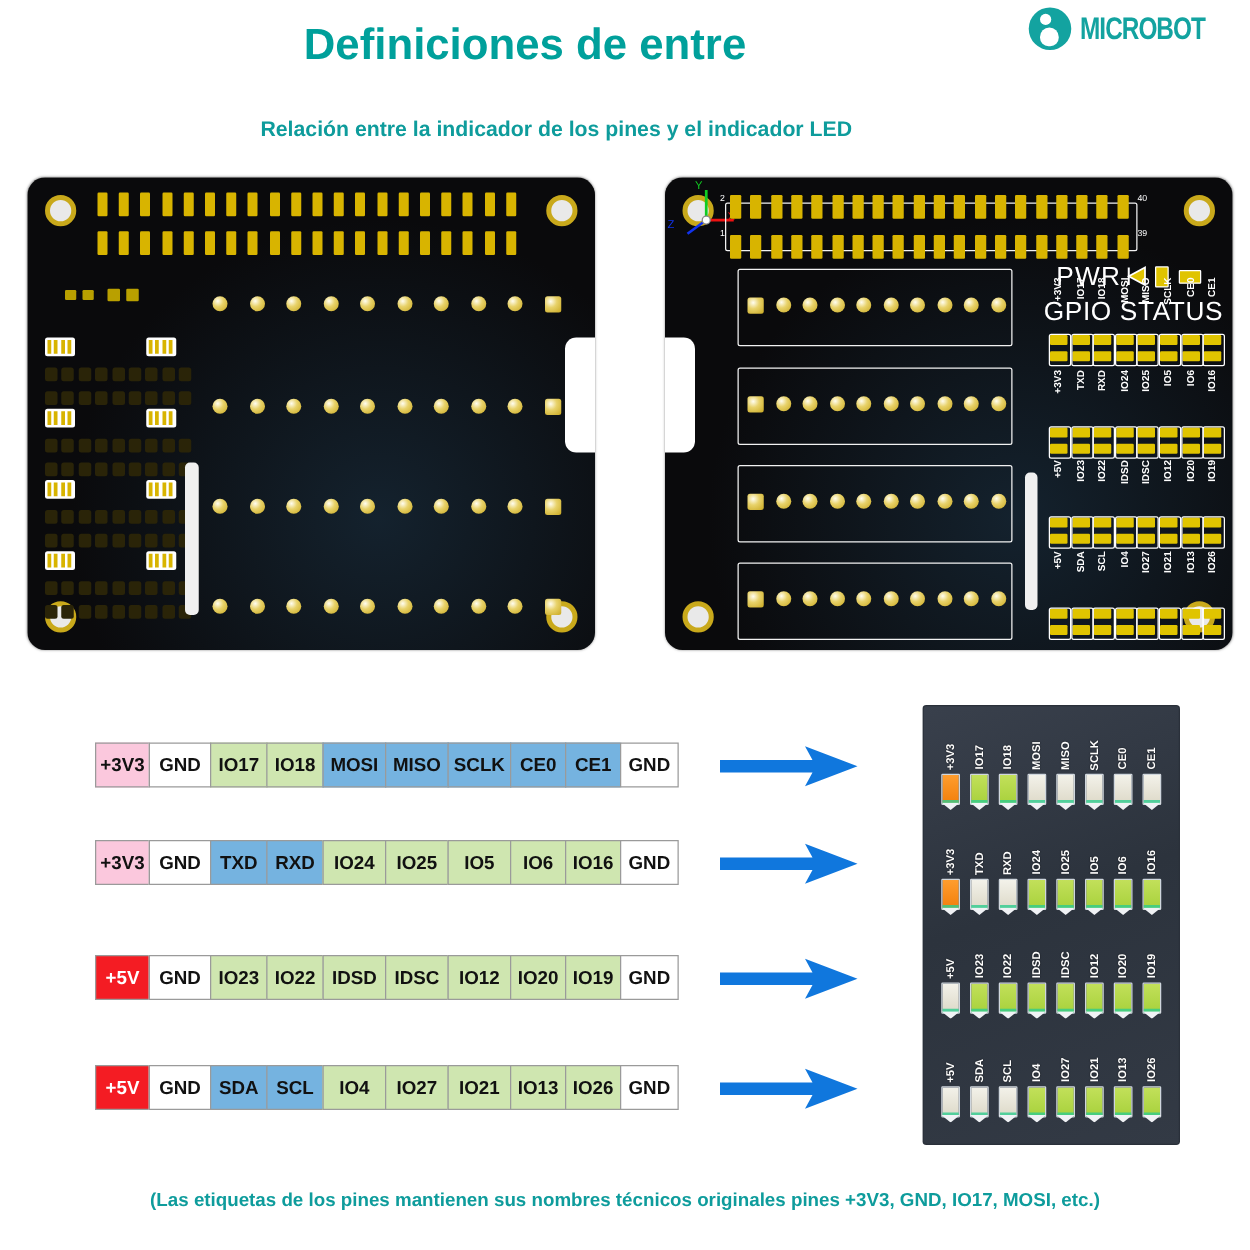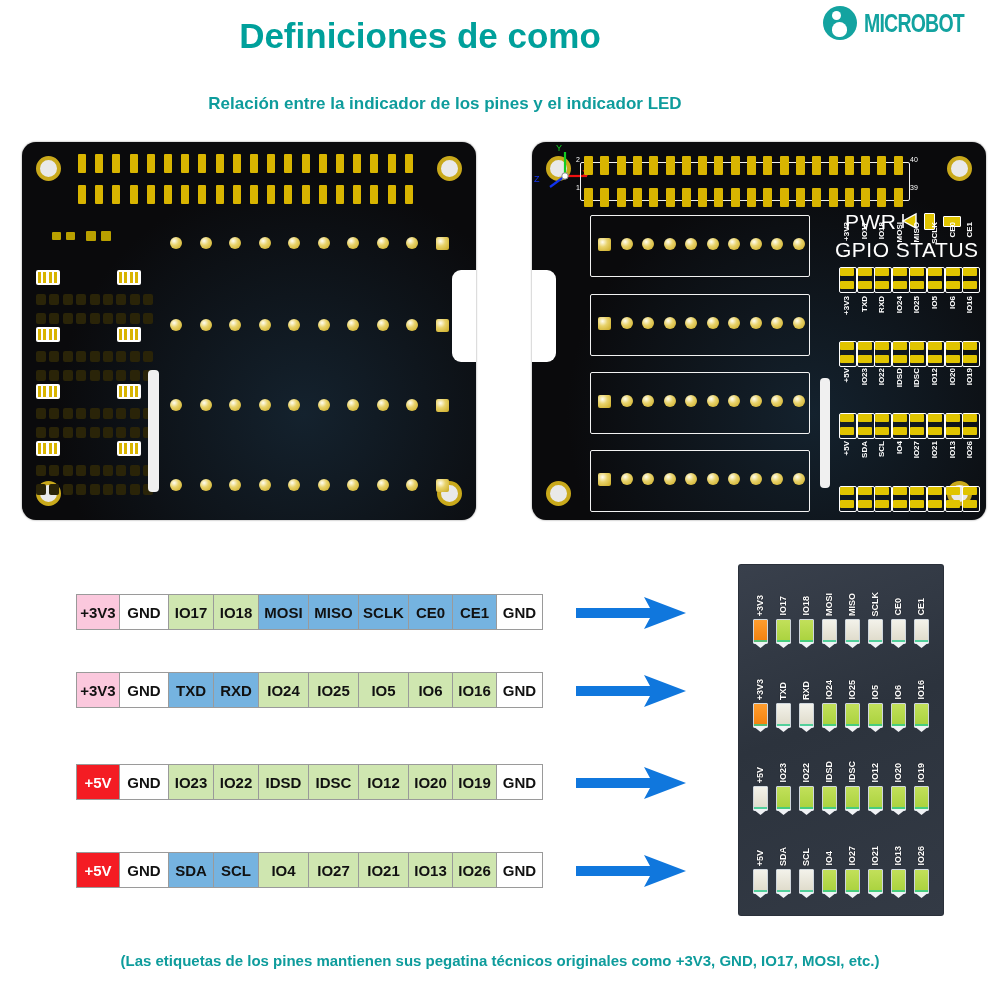--- a/index.html
+++ b/index.html
@@ -129,21 +129,21 @@
 
   
   #footer-note{
     left:0;top:952px;width:1000px;text-align:center;
     font-size:15px;font-weight:700;color:#0e9c9c;
   }
 </style>
 </head>
 <body>
 
-<div class="abs" id="page-title">Definiciones de como</div>
+<div class="abs" id="page-title">Definiciones de entre</div>
 <div class="abs" id="subtitle">Relación entre la indicador de los pines y el indicador LED</div>
 
 <div class="abs" id="brand">
   <span class="logo-mark"></span>
   <span class="logo-text">MICROBOT</span>
 </div>
 
 <div class="pcb left">
   <div class="notch r1"></div>
   <div class="hole" style="left:14px;top:14px;"></div>
@@ -754,13 +754,13 @@
       <div class="led-body led-green" style="left:99px;"></div>
       <div class="led-lbl" style="left:124px;">IO21</div>
       <div class="led-body led-green" style="left:122px;"></div>
       <div class="led-lbl" style="left:147px;">IO13</div>
       <div class="led-body led-green" style="left:145px;"></div>
       <div class="led-lbl" style="left:170px;">IO26</div>
       <div class="led-body led-green" style="left:168px;"></div>
     </div>
   </div>
 
-<div class="abs" id="footer-note">(Las etiquetas de los pines mantienen sus pegatina técnicos originales como +3V3, GND, IO17, MOSI, etc.)</div>
+<div class="abs" id="footer-note">(Las etiquetas de los pines mantienen sus nombres técnicos originales pines +3V3, GND, IO17, MOSI, etc.)</div>
 
 </body></html>

